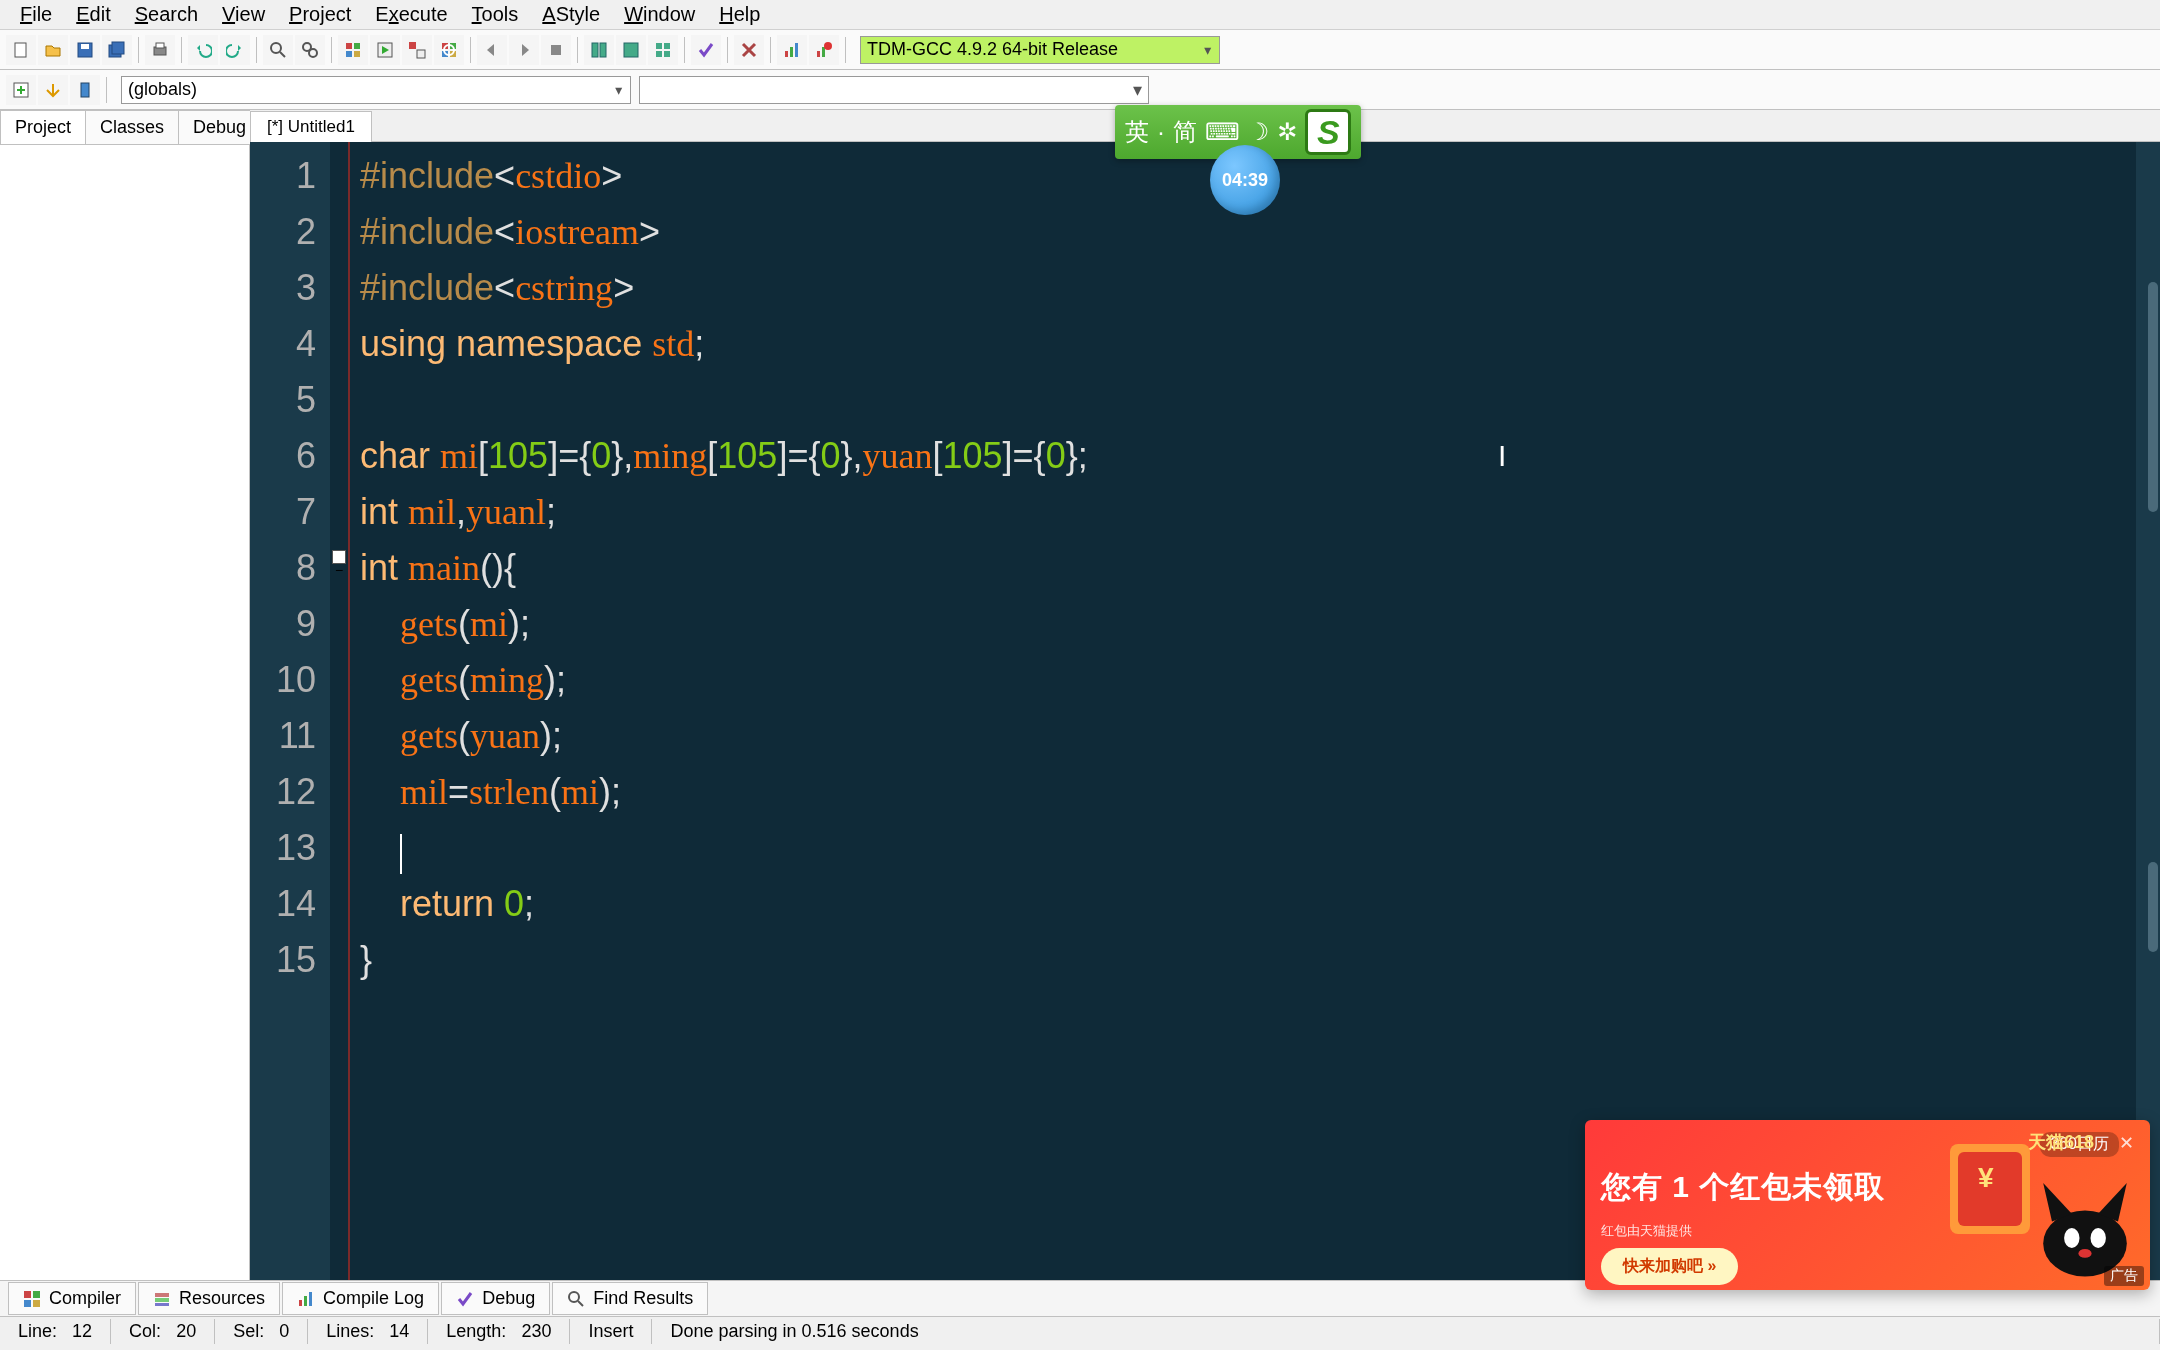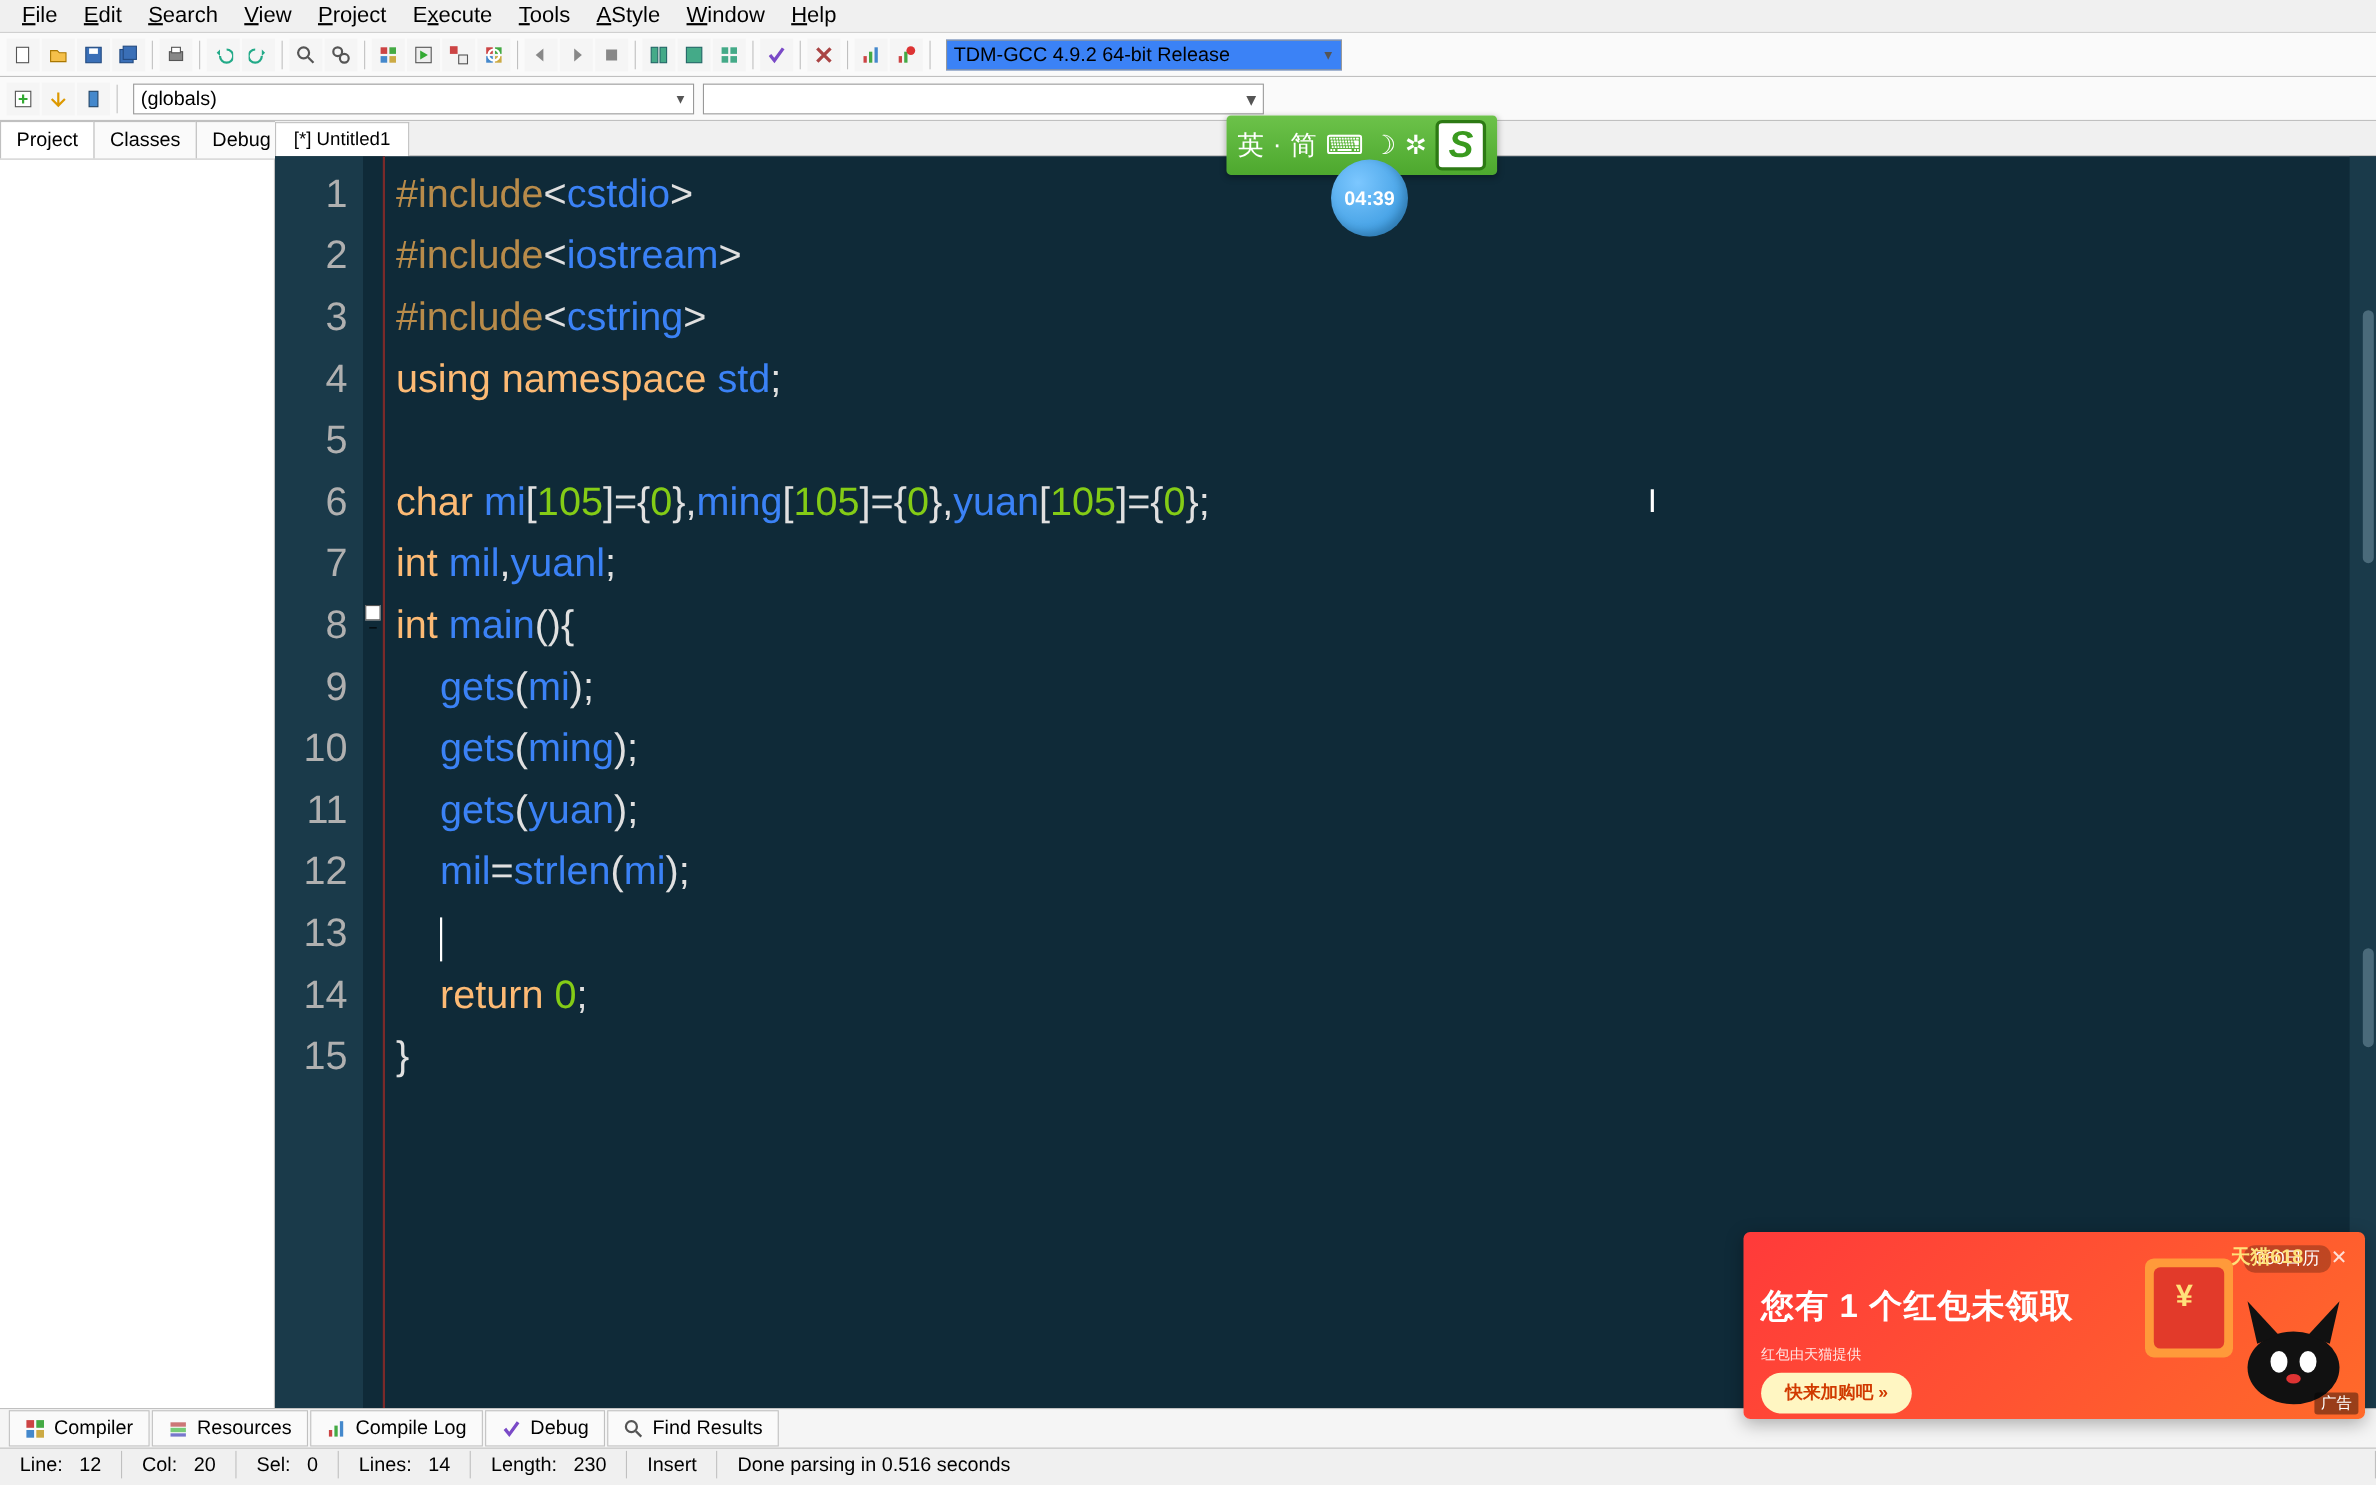--- a/index.html
+++ b/index.html
@@ -7,21 +7,21 @@
 
 
 .menubar { background: #f0f0f0; height: 30px; display: flex; align-items: center; padding: 0 8px; border-bottom: 1px solid #d0d0d0; }
 .menubar span { padding: 4px 12px; font-size: 20px; cursor: default; }
 .menubar span u { text-decoration: underline; }
 
 
 .toolbar { background: #fafafa; height: 40px; display: flex; align-items: center; padding: 0 6px; border-bottom: 1px solid #c0c0c0; gap: 2px; }
 .tb-btn { width: 30px; height: 30px; display: flex; align-items: center; justify-content: center; border: 1px solid transparent; background: #f5f5f5; font-size: 16px; }
 .tb-sep { width: 1px; height: 26px; background: #c0c0c0; margin: 0 4px; }
-.compiler-dd { height: 28px; width: 360px; border: 1px solid #999; background: #3b82f6; font-family: monospace; font-size: 18px; padding: 2px 6px; display: flex; align-items: center; justify-content: space-between; margin-left: 8px; }
+.compiler-dd { height: 28px; width: 360px; border: 1px solid #999; background: #bef264; font-family: monospace; font-size: 18px; padding: 2px 6px; display: flex; align-items: center; justify-content: space-between; margin-left: 8px; }
 .compiler-dd::after { content: "▾"; color: #555; }
 
 .toolbar2 { background: #fafafa; height: 40px; display: flex; align-items: center; padding: 0 6px; border-bottom: 1px solid #c0c0c0; gap: 2px; }
 .globals-dd { height: 28px; width: 510px; border: 1px solid #999; background: #fff; font-family: monospace; font-size: 18px; padding: 2px 6px; display: flex; align-items: center; justify-content: space-between; margin-left: 8px; }
 .globals-dd::after { content: "▾"; color: #555; }
 .globals-dd2 { height: 28px; width: 510px; border: 1px solid #999; background: #fff; margin-left: 6px; display:flex; justify-content:flex-end; align-items:center; padding:0 6px; }
 .globals-dd2::after { content: "▾"; color: #555; }
 
 
 .main { display: flex; height: 1170px; }
@@ -38,21 +38,21 @@
 .gutter { background: #1a3a4a; color: #b0b0b0; text-align: right; padding: 6px 14px 6px 20px; min-width: 80px; user-select: none; }
 .gutter div { height: 56px; }
 .fold-col { width: 20px; background: #0f2a38; border-right: 2px solid #7a2a2a; }
 .fold-mark { width: 14px; height: 14px; background: #fff; border: 1px solid #555; margin-left: 2px; position: relative; top: 408px; }
 .fold-mark::after { content: "−"; position: absolute; top: -9px; left: 2px; font-size: 14px; color: #000; }
 
 .code { padding: 6px 10px; color: #e0e0e0; white-space: pre; }
 .kw1 { color: #fdba74; }       
 .pp { color: #b88b4a; }       
 .num { color: #84cc16; }       
-.ident { color: #3b82f6; }
+.ident { color: #f97316; font-family: Liberation Serif, serif; }
 .punct { color: #e0e0e0; }
 
 .text-cursor { display:inline-block; width:2px; height:40px; background:#fff; vertical-align:text-bottom; position:relative; top:6px; }
 
 
 .ime-bar { position: absolute; top: 105px; left: 1115px; height: 54px; background: linear-gradient(#6cc24a,#4da82e); border-radius: 4px; display: flex; align-items: center; padding: 0 10px; color: #fff; font-size: 24px; gap: 8px; box-shadow: 0 2px 6px rgba(0,0,0,.3); }
 .ime-bar .s-badge { width: 46px; height: 46px; background: #fff; color: #3a9a1f; border-radius: 6px; display:flex; align-items:center; justify-content:center; font-weight:bold; font-size:34px; font-style:italic; border:3px solid #2d7a14; }
 
 .time-badge { position: absolute; top: 145px; left: 1210px; width: 70px; height: 70px; border-radius: 50%; background: radial-gradient(circle at 35% 30%, #7cc7ff, #2a8fd8); display:flex; align-items:center; justify-content:center; color:#fff; font-size:18px; font-weight:bold; box-shadow: inset -4px -4px 8px rgba(0,0,0,.2); }
 .i-cursor { position:absolute; color:#fff; font-size:30px; }

